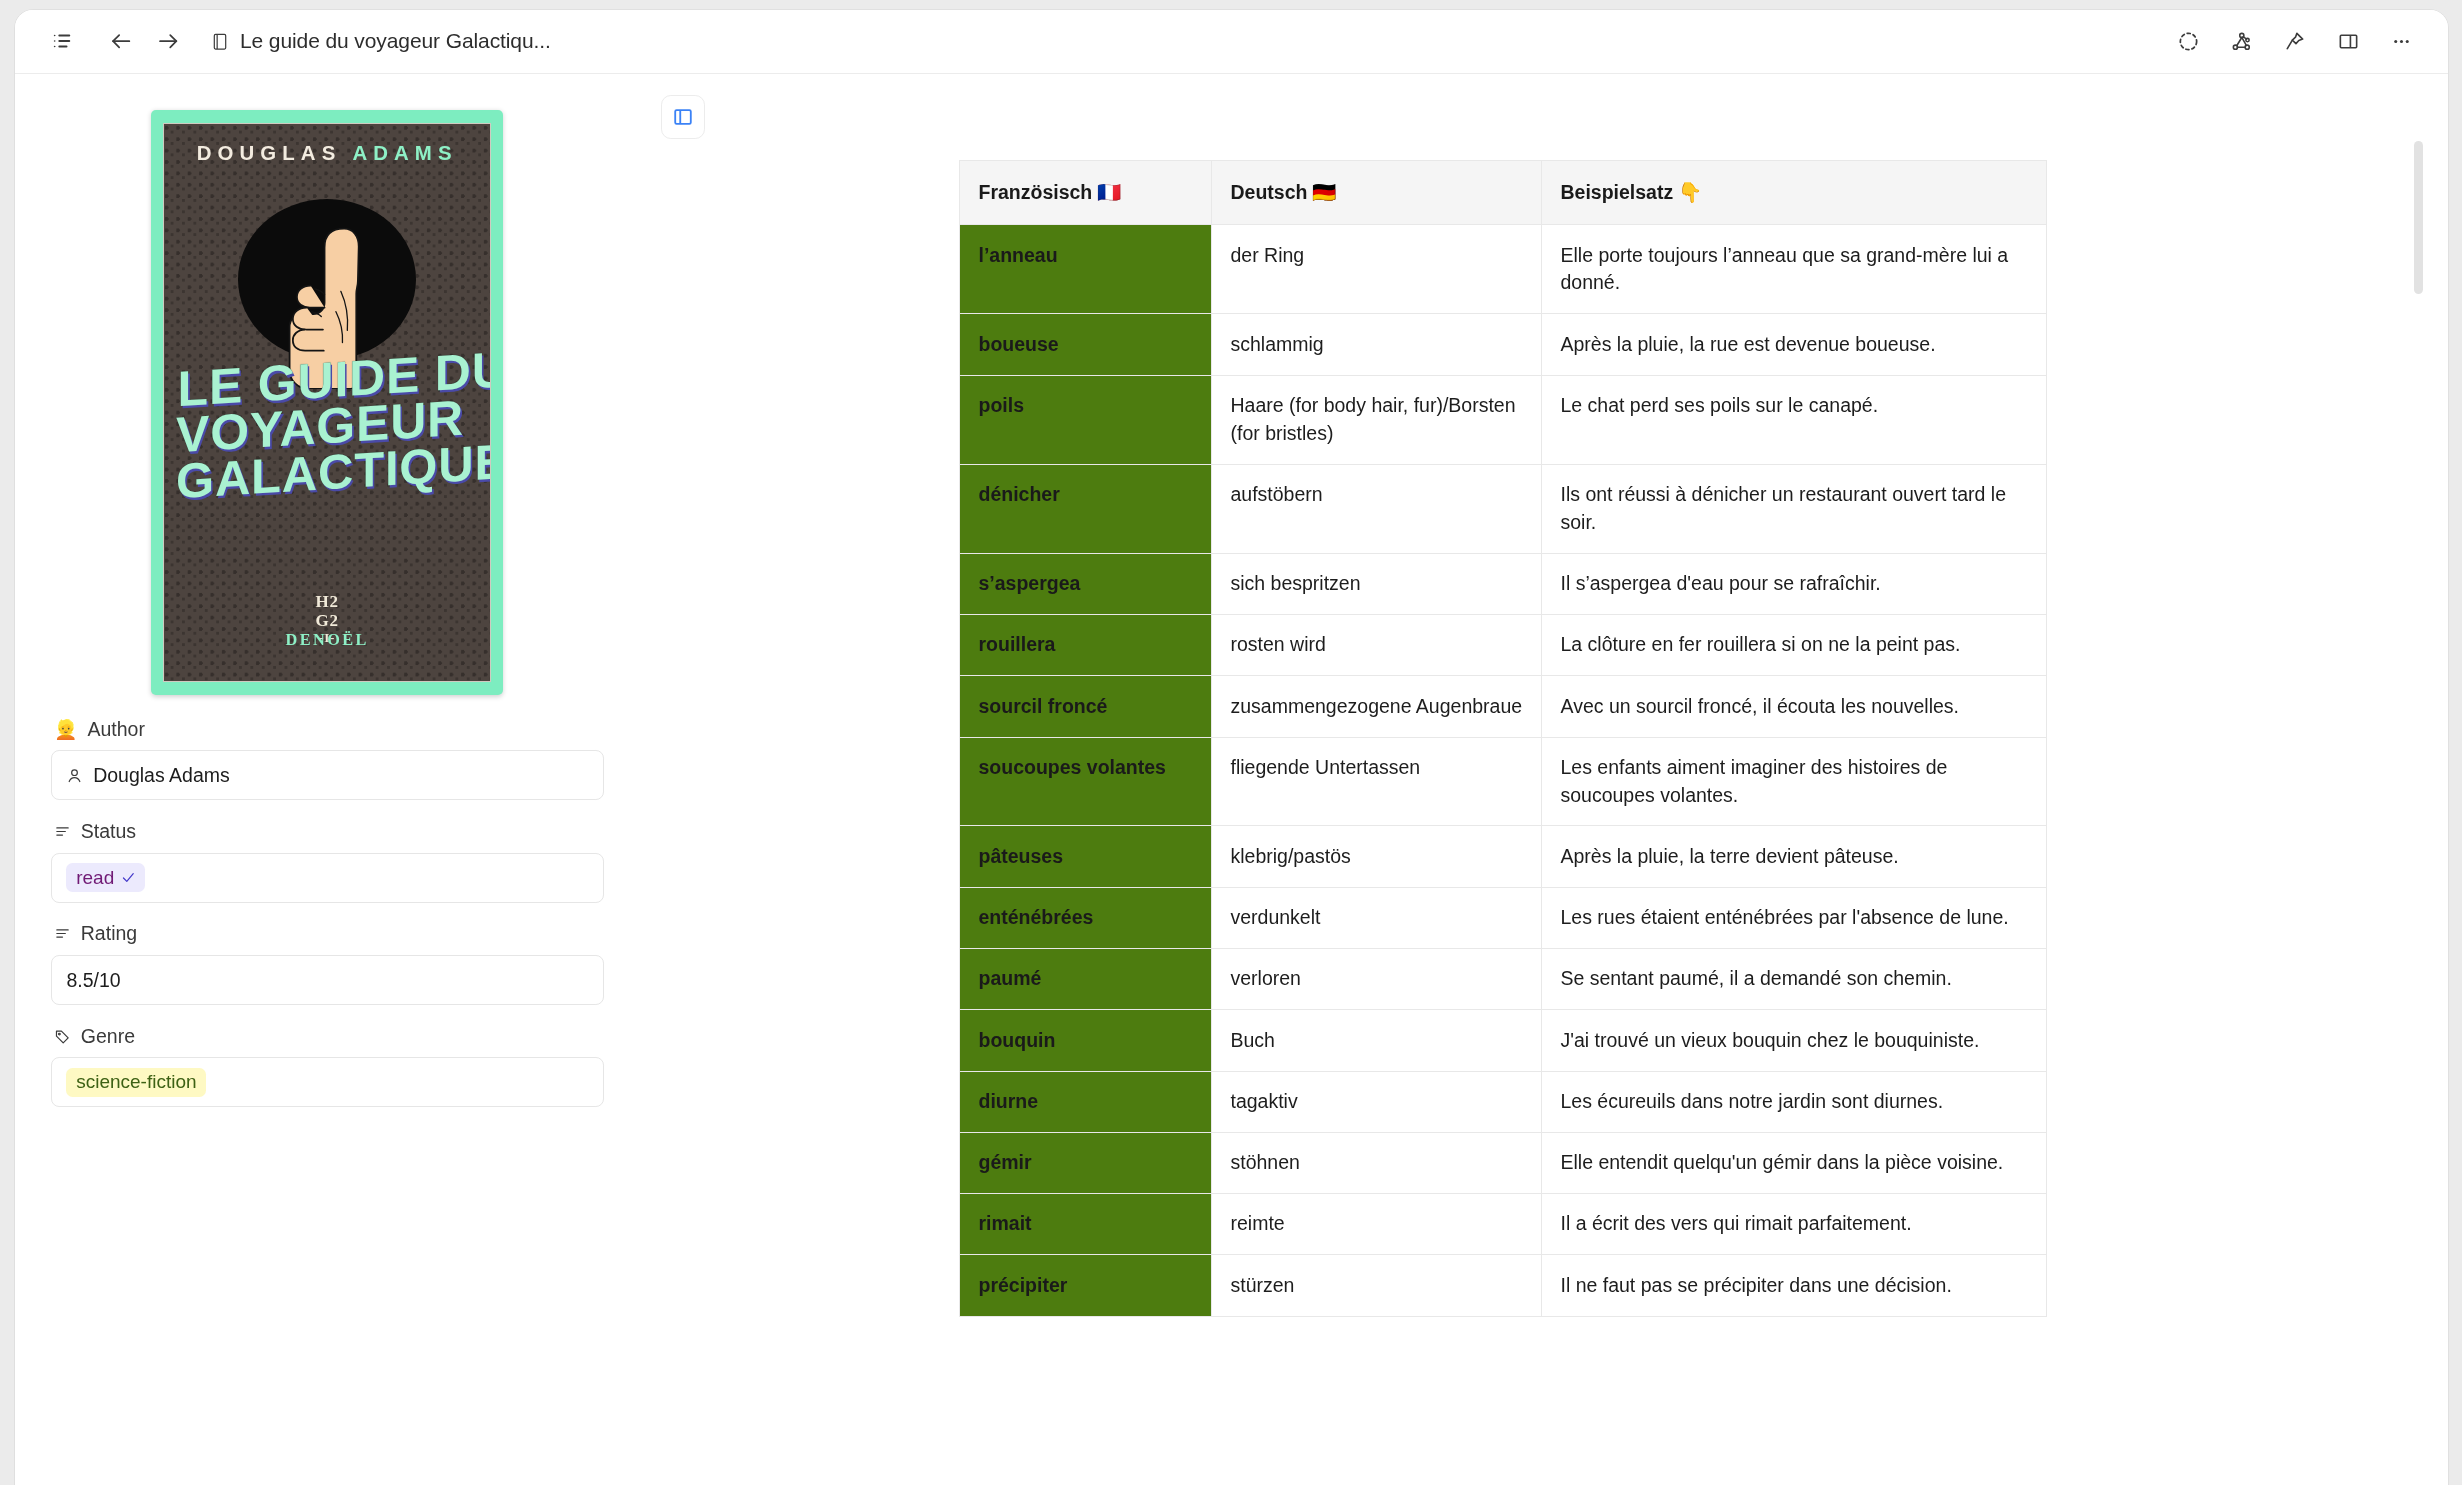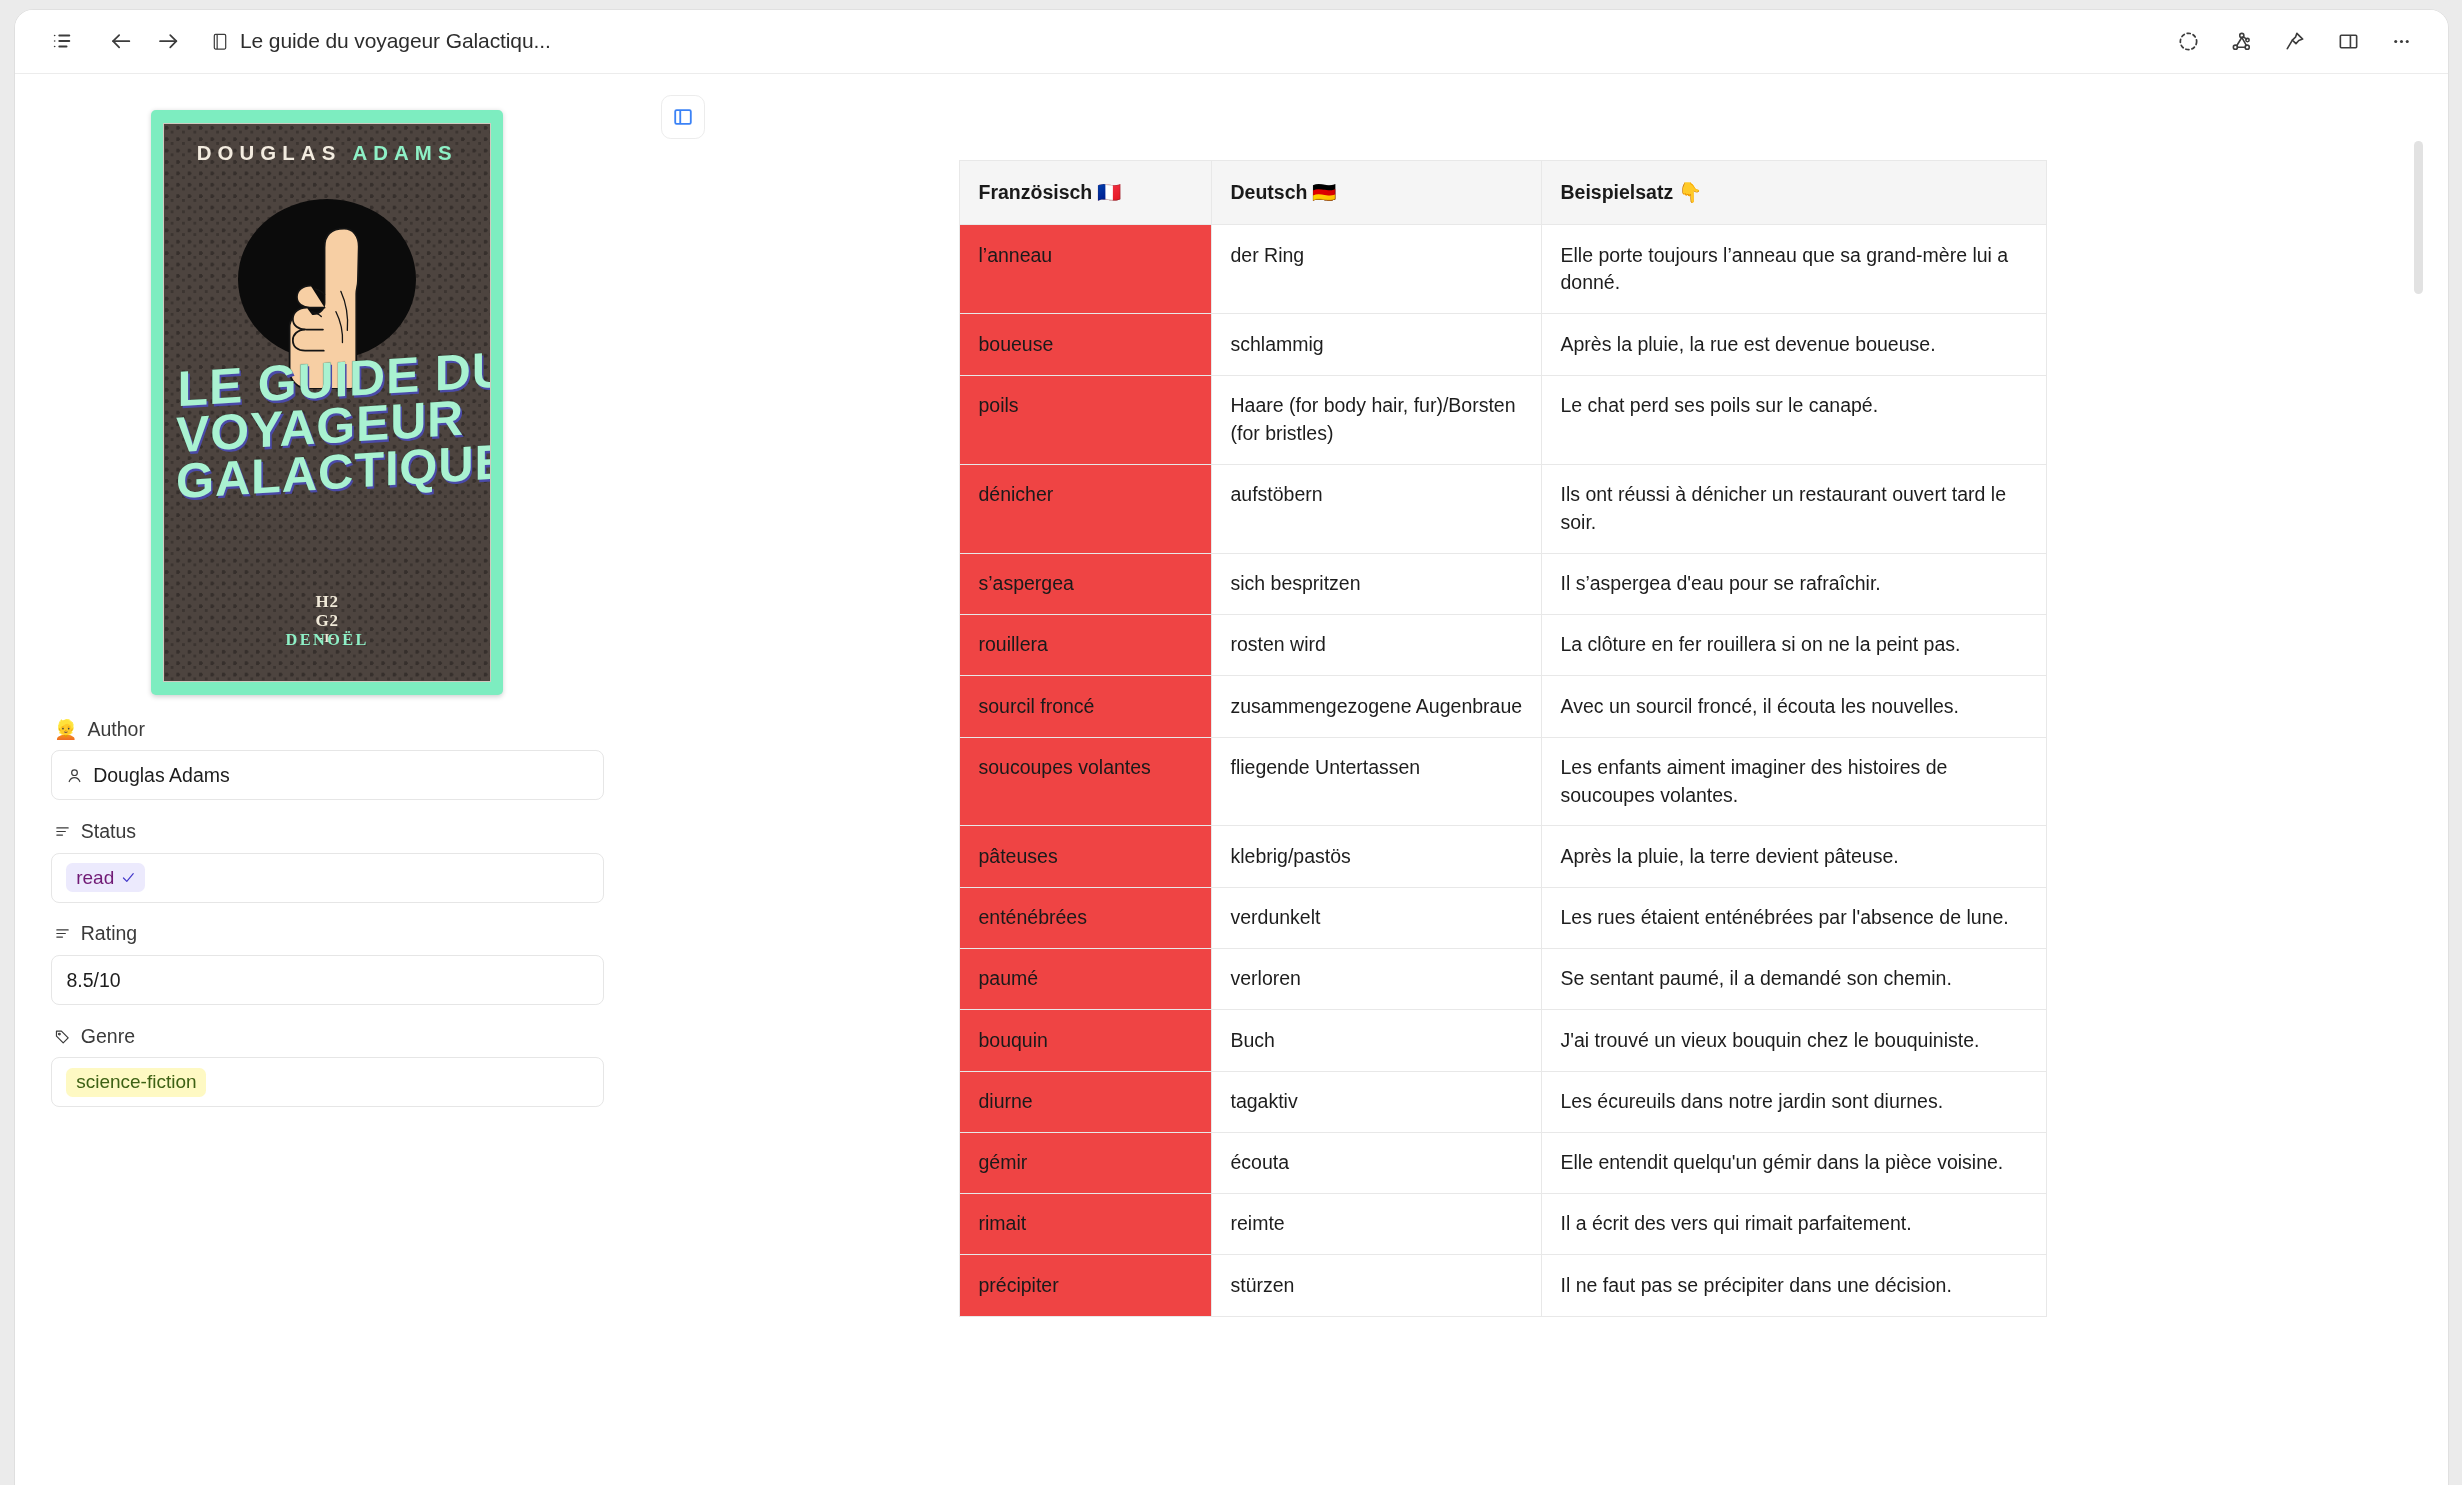--- a/index.html
+++ b/index.html
@@ -223,22 +223,22 @@
   table.vocab col.c1 { width: 252px; }
   table.vocab col.c2 { width: 330px; }
   table.vocab col.c3 { width: 505px; }
   table.vocab thead th {
     background: #f5f5f5;
     font-weight: bold;
     color: #1a1a1a;
     padding-top: 18px; padding-bottom: 18px;
   }
   table.vocab tbody td.term {
-    background: #ef4444;
-    font-weight: normal;
+    background: #4d7c0f;
+    font-weight: bold;
     color: #1a1a1a;
   }
   table.vocab tbody td.de,
   table.vocab tbody td.ex {
     background: #ffffff;
     color: #1d1d1d;
   }
   tr.hl td.term { background: #fcf8e6; color: #7a5a17; }
   tr.hl td.de,
   tr.hl td.ex { background: #fdfaee; color: #8a6a26; }
@@ -548,21 +548,21 @@
                 <td class="de">Buch</td>
                 <td class="ex">J'ai trouvé un vieux bouquin chez le bouquiniste.</td>
               </tr>
               <tr>
                 <td class="term">diurne</td>
                 <td class="de">tagaktiv</td>
                 <td class="ex">Les écureuils dans notre jardin sont diurnes.</td>
               </tr>
               <tr>
                 <td class="term">gémir</td>
-                <td class="de">écouta</td>
+                <td class="de">stöhnen</td>
                 <td class="ex">Elle entendit quelqu'un gémir dans la pièce voisine.</td>
               </tr>
               <tr>
                 <td class="term">rimait</td>
                 <td class="de">reimte</td>
                 <td class="ex">Il a écrit des vers qui rimait parfaitement.</td>
               </tr>
               <tr>
                 <td class="term">précipiter</td>
                 <td class="de">stürzen</td>

